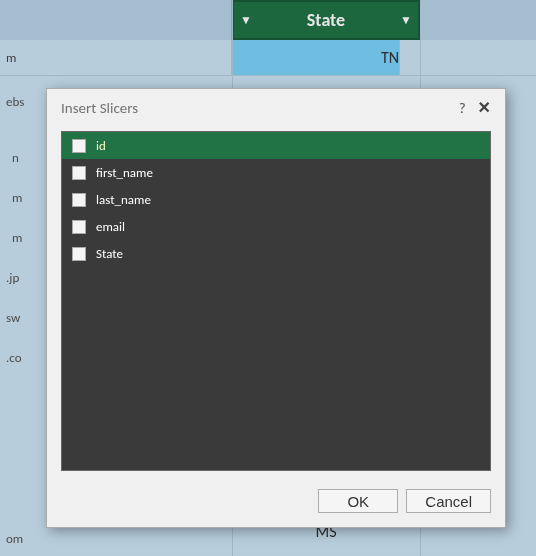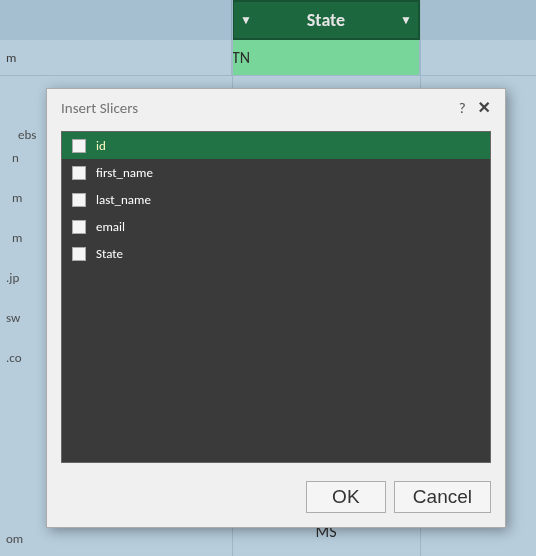--- a/index.html
+++ b/index.html
@@ -169,23 +169,23 @@
     .dialog-footer {
       padding: 8px 14px 14px 14px;
       display: flex;
       justify-content: flex-end;
       gap: 8px;
       background: #f0f0f0;
     }
 
     .btn {
       min-width: 80px;
-      height: 32px;
+      height: 24px;
       padding: 0 18px;
-      font-size: 19px;
+      font-size: 15px;
       border: 1px solid #adadad;
       background: #f5f5f5;
       color: #333;
       cursor: pointer;
       display: flex;
       align-items: center;
       justify-content: center;
     }
 
     .btn-ok {
@@ -215,29 +215,29 @@
     <span class="header-state-text">State</span>
     <span class="dropdown-arrow">▼</span>
   </div>
   <div class="header-right"></div>
 </div>
 
 <div style="position:absolute;top:40px;left:0;width:536px;height:36px;display:flex;">
   <div style="width:232px;background:#cce5f5;border-right:1px solid #b0cce0;border-bottom:1px solid #b0cce0;display:flex;align-items:center;padding-left:6px;">
     <span style="font-size:13px;color:#444;">m</span>
   </div>
-  <div style="width:188px;background:#86efac;border-right:1px solid #b0cce0;border-bottom:1px solid #b0cce0;display:flex;align-items:center;justify-content:flex-start;">
+  <div style="width:168px;background:#7dd3fc;border-right:1px solid #b0cce0;border-bottom:1px solid #b0cce0;display:flex;align-items:center;justify-content:flex-end;">
     <span style="font-size:16px;color:#333;">TN</span>
   </div>
   <div style="flex:1;background:#cce5f5;border-bottom:1px solid #b0cce0;"></div>
 </div>
 
 <div style="position:absolute;top:76px;left:0;width:536px;height:480px;background:#cce5f5;"></div>
 
-<div style="position:absolute;top:127px;left:6px;margin-left:12px;" class="bg-text">ebs</div>
+<div style="position:absolute;top:94px;left:6px;" class="bg-text">ebs</div>
 <div style="position:absolute;top:150px;left:12px;" class="bg-text">n</div>
 <div style="position:absolute;top:190px;left:12px;" class="bg-text">m</div>
 <div style="position:absolute;top:230px;left:12px;" class="bg-text">m</div>
 <div style="position:absolute;top:270px;left:6px;" class="bg-text">.jp</div>
 <div style="position:absolute;top:310px;left:6px;" class="bg-text">sw</div>
 <div style="position:absolute;top:350px;left:6px;" class="bg-text">.co</div>
 <div style="position:absolute;bottom:10px;left:6px;" class="bg-text">om</div>
 
 <div style="position:absolute;bottom:0;left:232px;width:188px;height:35px;background:#cce5f5;border-top:1px solid #b0cce0;display:flex;align-items:flex-start;justify-content:center;">
   <span style="font-size:16px;color:#333;">MS</span>

